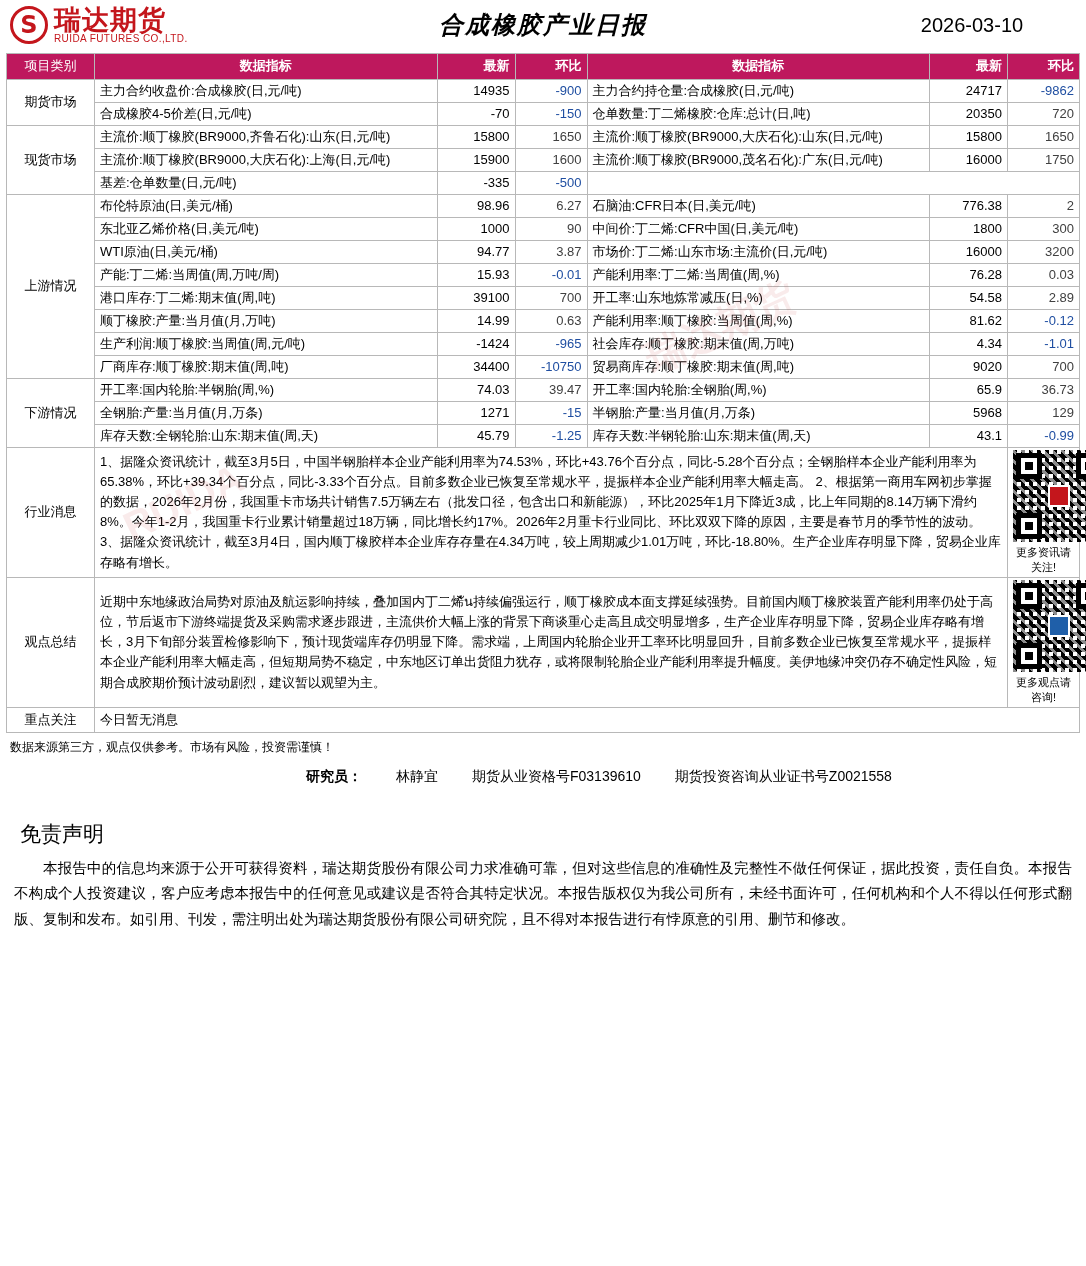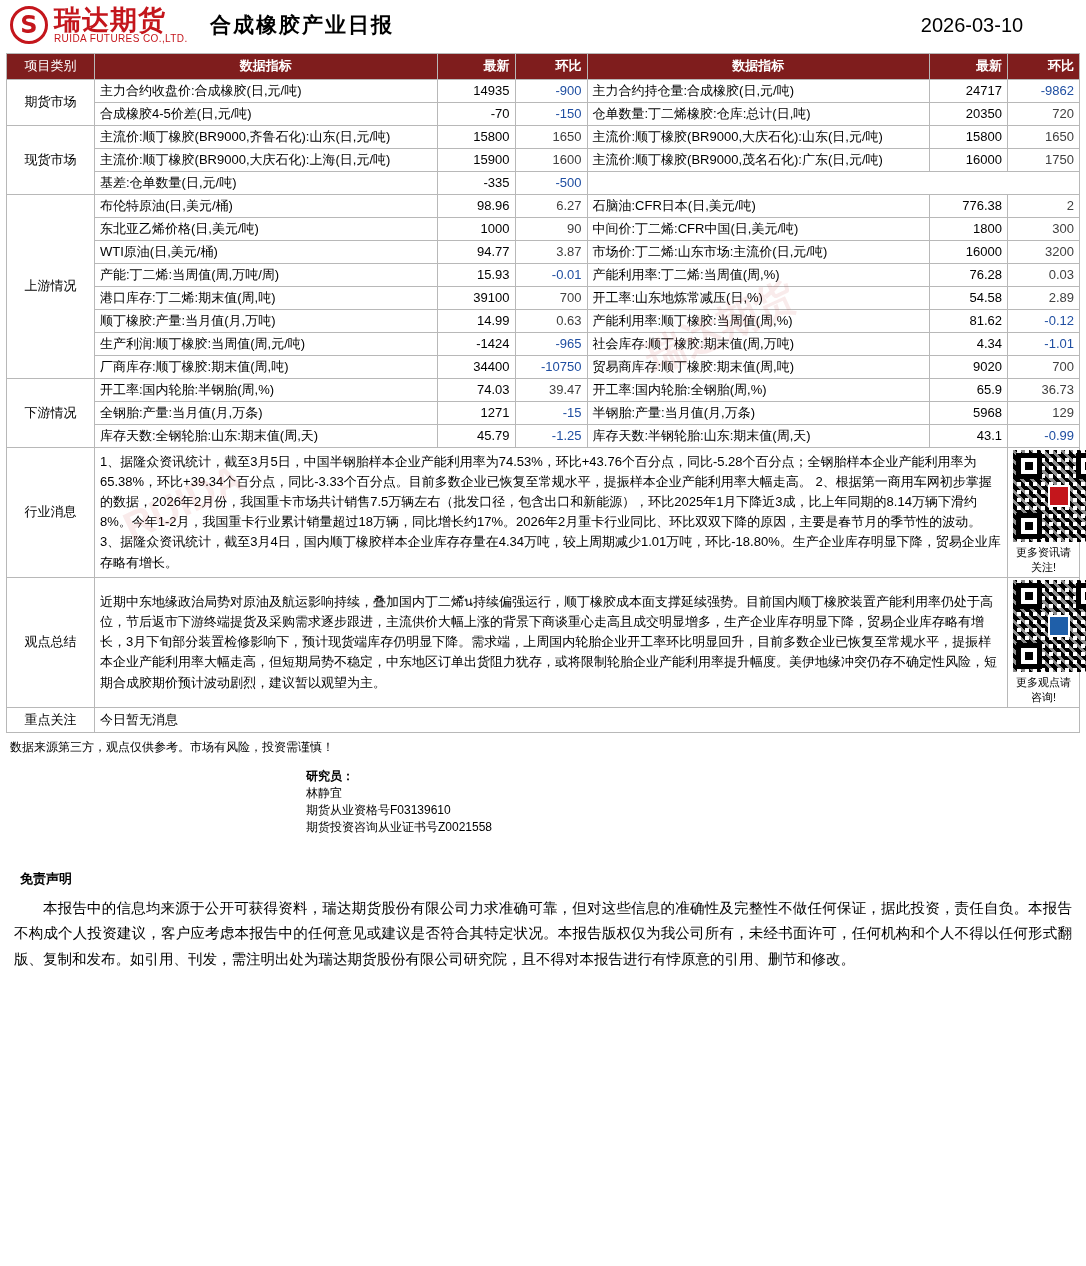--- a/index.html
+++ b/index.html
@@ -20,35 +20,36 @@
     width:38px; height:38px; border-radius:50%;
     border:3px solid #c4161c; color:#c4161c;
     display:flex; align-items:center; justify-content:center;
     font-size:24px; font-weight:bold; margin-right:6px;
     font-family:"DejaVu Sans",sans-serif;
   }
   .logo-text { line-height:1.05; }
   .logo-cn { font-size:27px; font-weight:bold; color:#c4161c; letter-spacing:1px; }
   .logo-en { font-size:10px; color:#c4161c; letter-spacing:0.4px; }
   .doc-title {
-    flex:1; text-align:left; font-size:21px; font-weight:bold;
+    flex:1; text-align:center; font-size:24px; font-weight:bold;
     letter-spacing:2px;
+    font-style:italic;
   }
   .doc-date { width:200px; flex:0 0 200px; text-align:center; font-size:20px; padding-right:8px;}
 
   
   table.main { width:1074px; border-collapse:collapse; table-layout:fixed; }
   table.main th, table.main td {
     border:1px solid #b8b8b8;
     padding:2px 5px;
     font-size:13px;
     vertical-align:middle;
   }
   thead th {
-    background:#7f1d1d; color:#fff; font-weight:bold; text-align:center;
+    background:#be185d; color:#fff; font-weight:bold; text-align:center;
     height:26px; font-size:14px;
   }
   .cat { text-align:center; font-weight:normal; width:88px; }
   .ind { text-align:left; }
   .num { text-align:right; width:78px; }
   .chg { text-align:right; width:72px; }
   .up { color:#404040; }
   .down { color:#1f4ea1; }
   .news-cell { text-align:left; line-height:1.55; padding:6px 8px; }
   .qr-cell { width:190px; text-align:center; vertical-align:middle; padding:6px; }
@@ -71,25 +72,25 @@
     opacity:.55;
   }
   .finder { position:absolute; width:26px; height:26px; border:5px solid #000; background:#fff; z-index:3;}
   .finder::before{content:"";position:absolute;inset:4px;background:#000;}
   .f-tl{ top:3px; left:3px;} .f-tr{ top:3px; right:3px;} .f-bl{ bottom:3px; left:3px;}
   .qr-logo{position:absolute;width:22px;height:22px;left:35px;top:35px;background:#c4161c;z-index:4;border:2px solid #fff;}
   .qr-logo2{background:#1f5fa9;}
 
   .footnote { font-size:12px; padding:6px 2px 2px 4px; }
   .researcher {
-    display:flex; padding:10px 0 0 300px; font-size:12px;flex-direction:column;
+    display:flex; gap:34px; padding:10px 0 0 300px; font-size:14px;
   }
   .researcher b { font-weight:bold; }
 
-  .disclaimer-title { font-size:13px; font-weight:bold; padding:34px 0 8px 14px; }
+  .disclaimer-title { font-size:21px; font-weight:normal; padding:34px 0 8px 14px; }
   .disclaimer-body { font-size:14.5px; line-height:1.75; text-indent:2em; padding:0 8px 10px 8px; text-align:justify;}
 
   
   .wm { position:absolute; color:rgba(200,60,60,0.10); font-size:40px; font-weight:bold;
         transform:rotate(-25deg); pointer-events:none; white-space:nowrap; }
   .wm1 { top:300px; left:640px; }
   .wm2 { top:480px; left:120px; }
 </style>
 </head>
 <body>

